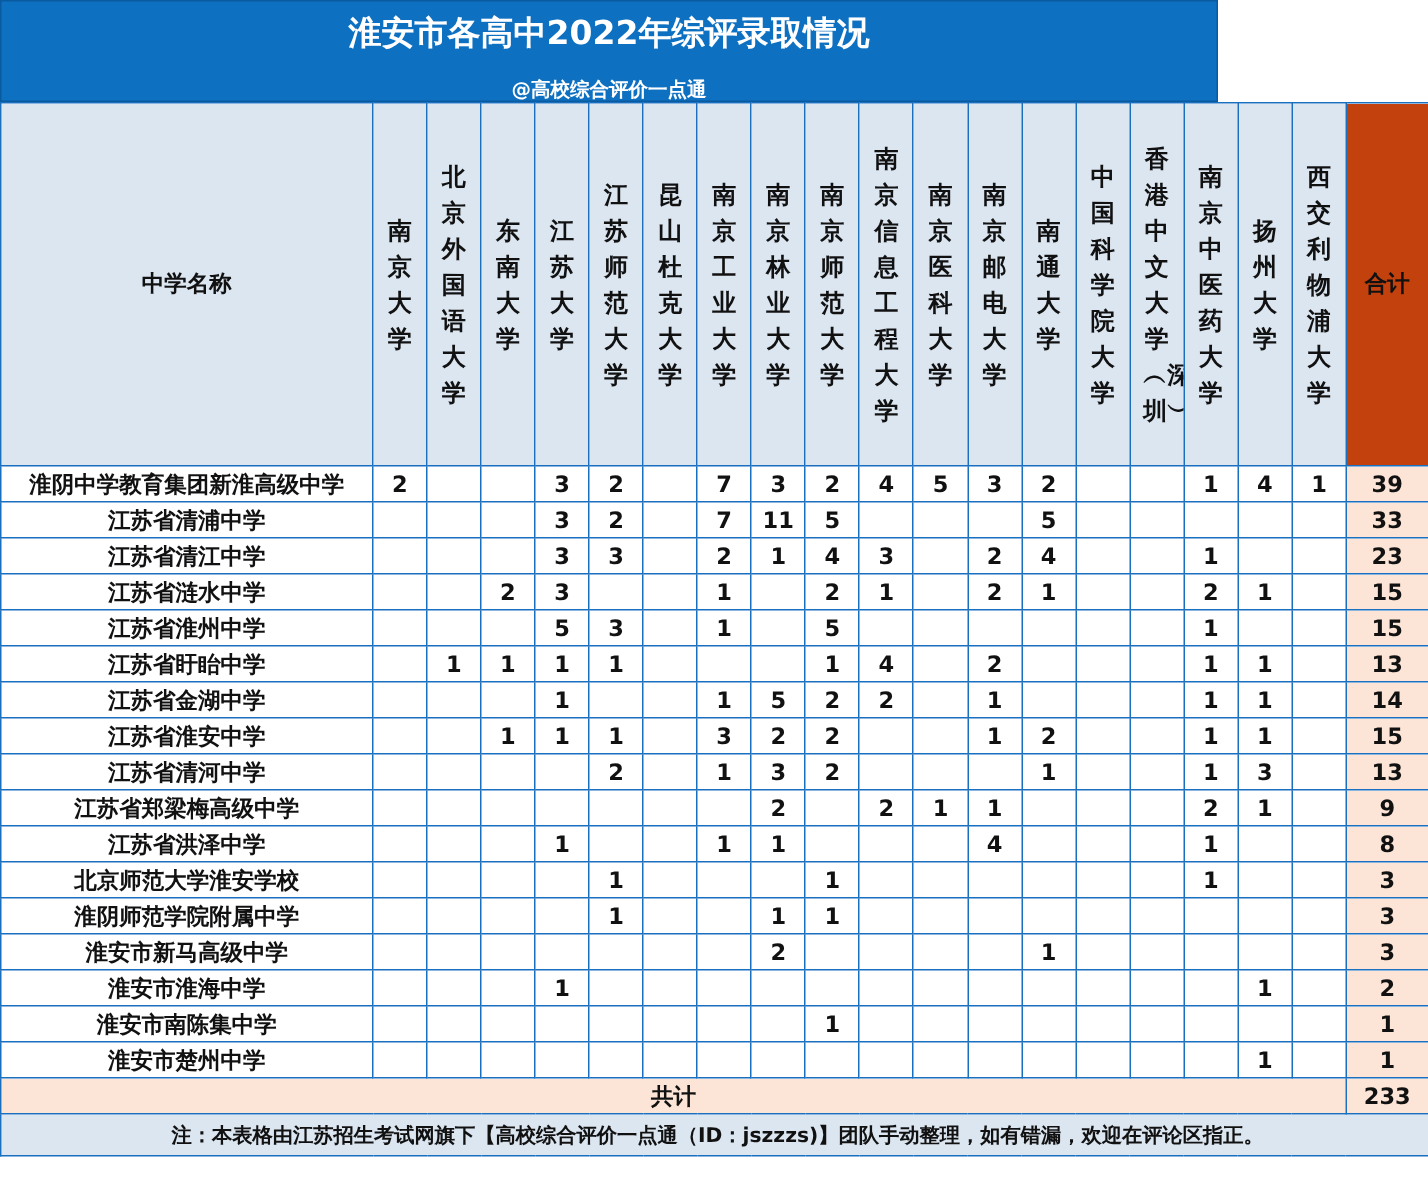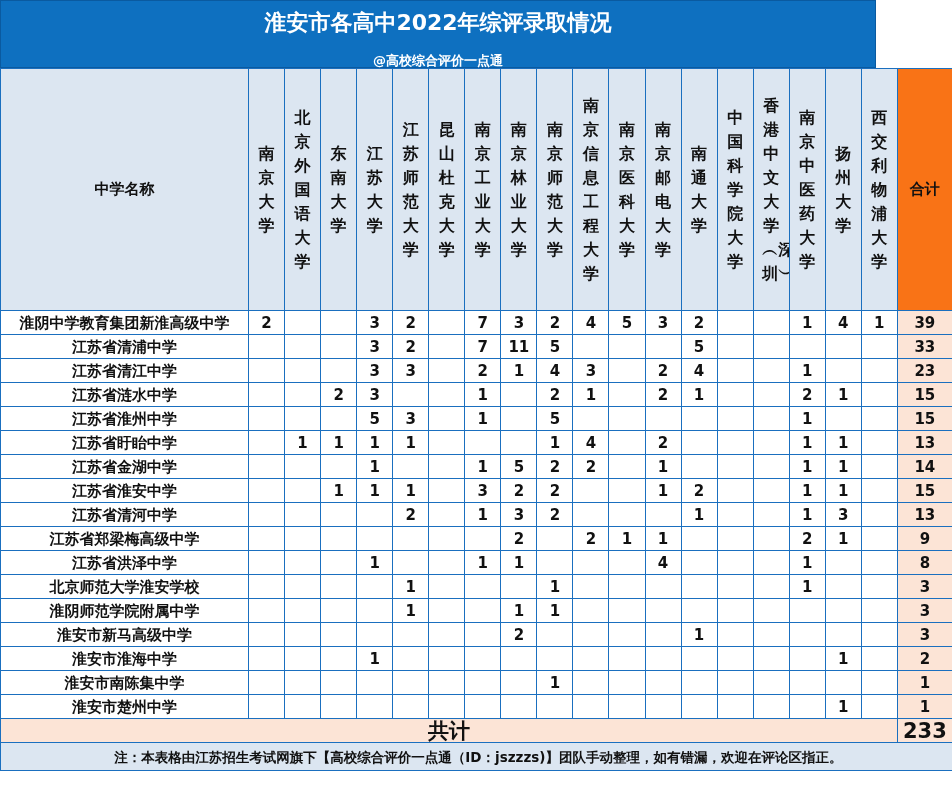--- a/index.html
+++ b/index.html
@@ -1,42 +1,42 @@
 <!DOCTYPE html>
 <html><head>
 <meta charset="utf-8">
 <style>
   * { box-sizing: border-box; margin: 0; padding: 0; }
   html, body { width: 952px; height: 795px; background: #ffffff; overflow: hidden; }
   body { font-family: "DejaVu Sans", "Liberation Sans", sans-serif; color: #111; }
   .sheet { position: relative; width: 952px; height: 795px; }
   .title-bar {
-    position: absolute; left: 0; top: 0; width: 876px; height: 68px;
+    position: absolute; left: 0; top: 0; width: 812px; height: 68px;
     background: #0e70c0; color: #fff; text-align: center;
     border: 1px solid #0a5aa0;
   }
   .title-main { font-size: 22px; font-weight: bold; line-height: 24px; padding-top: 10px; letter-spacing: 0px; }
   .title-sub { font-size: 13px; font-weight: bold; line-height: 18px; margin-top: 17px; }
   table.grid {
     position: absolute; left: 0; top: 68px; width: 952px;
     border-collapse: collapse; table-layout: fixed;
   }
   table.grid td, table.grid th {
     border: 1px solid #1a6fbf;
     text-align: center; vertical-align: middle;
     font-weight: bold; overflow: hidden; padding: 0;
   }
   thead th { background: #dce6f1; height: 242px; font-size: 15px; }
   thead th.name-col { font-size: 15px; }
-  thead th.total-col { background: #f97316; font-size: 15px; }
+  thead th.total-col { background: #c2410c; font-size: 15px; }
   .vtext { display: inline-block; width: 18px; line-height: 24px; word-break: break-all; font-size: 16px; }
   tbody td { height: 24px; font-size: 15px; background: #ffffff; line-height: 22px; }
   tbody td.name { font-size: 15px; white-space: nowrap; }
   tbody td.total { background: #fce4d6; margin-top: 13px; }
-  tr.sum-row td { background: #fce4d6; height: 24px; font-size: 21px; }
+  tr.sum-row td { background: #fce4d6; height: 24px; font-size: 15px; }
   tr.sum-row td.sum-label { text-align: center; padding-left: 0; }
   tr.note-row td { background: #dce6f1; text-align: center; font-size: 13.5px; padding-left: 4px; height: 28px; white-space: nowrap; }
 </style>
 </head>
 <body>
 
 <div class="sheet">
   <div class="title-bar">
     <div class="title-main">淮安市各高中2022年综评录取情况</div>
     <div class="title-sub">@高校综合评价一点通</div>

